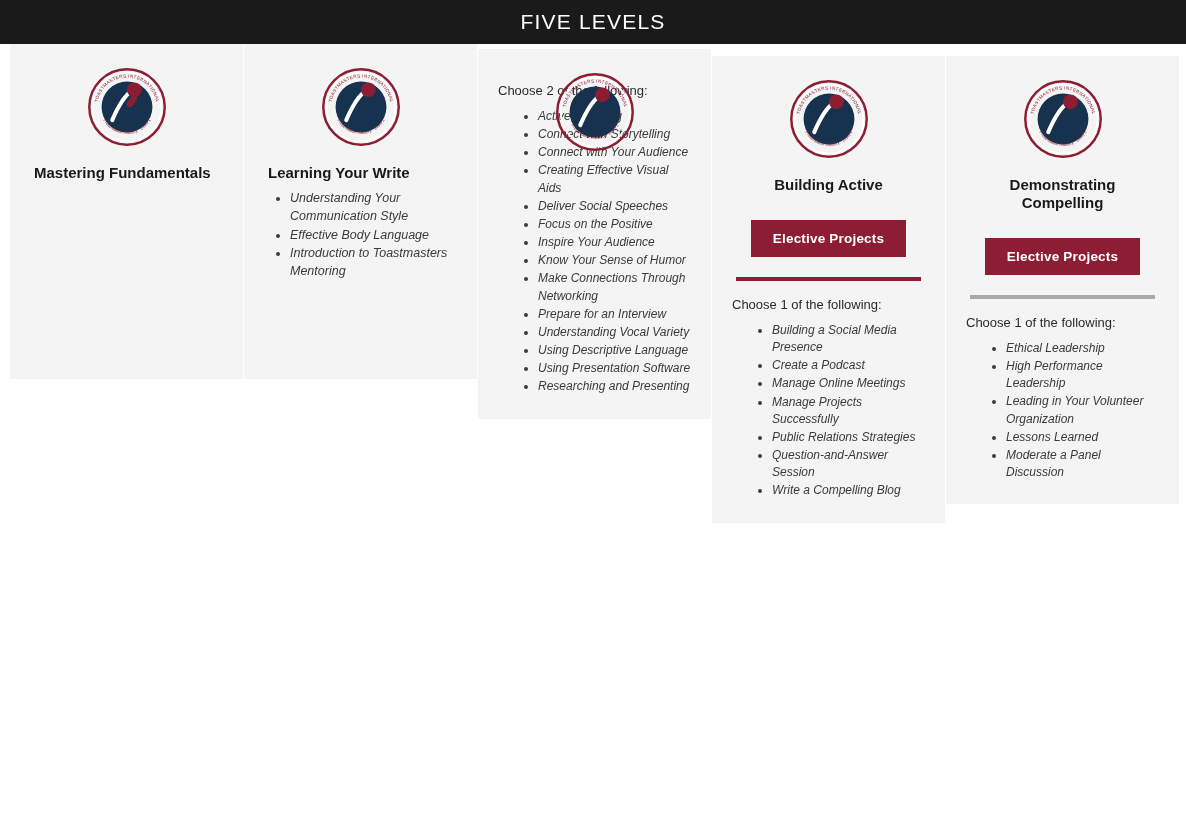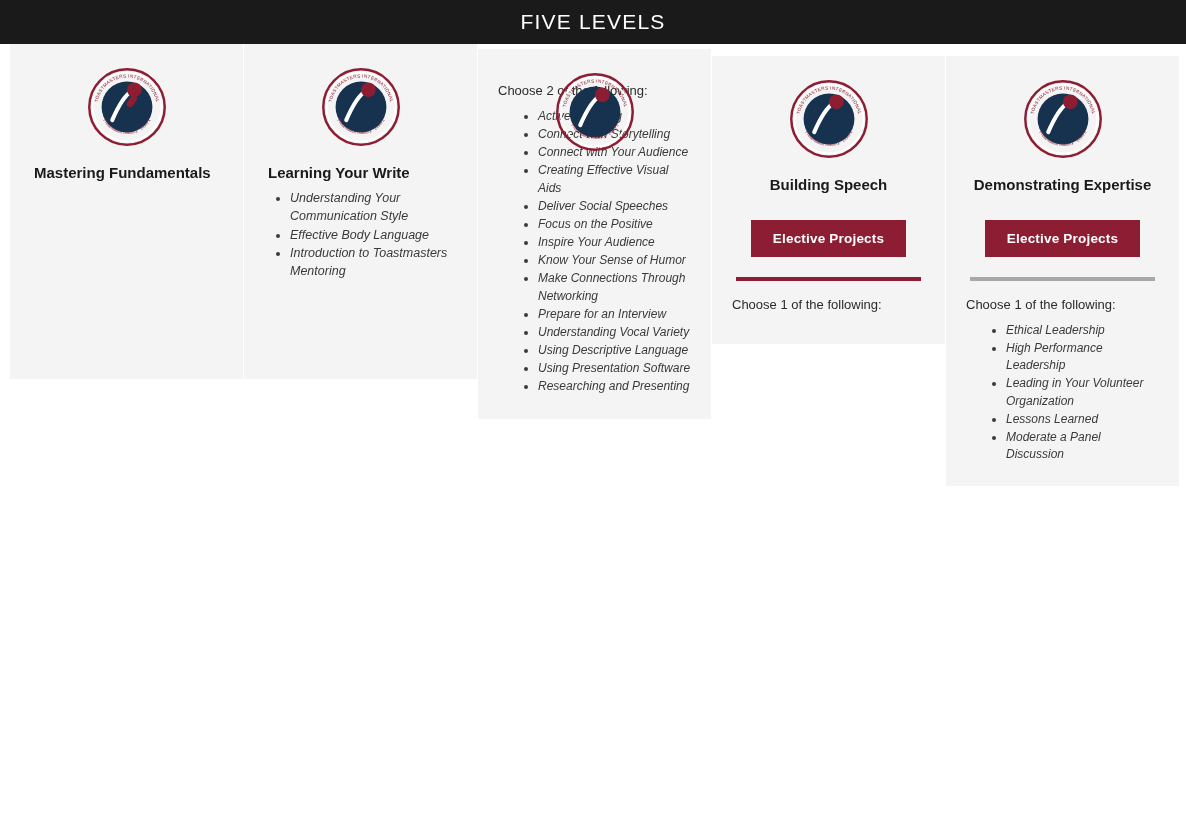--- a/index.html
+++ b/index.html
@@ -268,28 +268,37 @@
               <path id="arcBot4" d="M50 50 m-33,0 a33,33 0 0,0 66,0" fill="none"></path>
               <text font-size="5.6" fill="#8c1d33" font-family="'Liberation Sans',sans-serif" letter-spacing="0.4">
                 <textPath href="#arcTop4" startOffset="50%" text-anchor="middle">TOASTMASTERS INTERNATIONAL</textPath>
               </text>
               <text font-size="5.2" fill="#8c1d33" font-family="'Liberation Sans',sans-serif">
                 <textPath href="#arcBot4" startOffset="50%" text-anchor="middle">Presentation Mastery · Level 4</textPath>
               </text>
             </svg>
           </div>
         </div>
-        <div class="level-title">Building Speech</div>
+        <div class="level-title">Building Active</div>
         <div class="btn-wrap">
           <button class="elective-btn">Elective Projects</button>
         </div>
         <div class="underbar" style="background:#8c1d33;"></div>
       </div>
       <div class="choose-block">
         <p class="choose-text">Choose 1 of the following:</p>
+        <ul class="choose-list">
+          <li>Building a Social Media Presence</li>
+          <li>Create a Podcast</li>
+          <li>Manage Online Meetings</li>
+          <li>Manage Projects Successfully</li>
+          <li>Public Relations Strategies</li>
+          <li>Question-and-Answer Session</li>
+          <li>Write a Compelling Blog</li>
+        </ul>
       </div>
     </div>
 
     <div class="col col-5">
       <div class="spacer-5"></div>
       <div class="col-card" style="padding-bottom:0;">
         <div class="logo-wrap">
           <div class="tm-logo">
             <svg viewBox="0 0 100 100" width="82" height="82" aria-hidden="true">
               <circle cx="50" cy="50" r="46" fill="none" stroke="#8c1d33" stroke-width="3"></circle>
@@ -301,21 +310,21 @@
               <path id="arcBot5" d="M50 50 m-33,0 a33,33 0 0,0 66,0" fill="none"></path>
               <text font-size="5.6" fill="#8c1d33" font-family="'Liberation Sans',sans-serif" letter-spacing="0.4">
                 <textPath href="#arcTop5" startOffset="50%" text-anchor="middle">TOASTMASTERS INTERNATIONAL</textPath>
               </text>
               <text font-size="5.2" fill="#8c1d33" font-family="'Liberation Sans',sans-serif">
                 <textPath href="#arcBot5" startOffset="50%" text-anchor="middle">Presentation Mastery · Level 5</textPath>
               </text>
             </svg>
           </div>
         </div>
-        <div class="level-title">Demonstrating Expertise</div>
+        <div class="level-title">Demonstrating Compelling</div>
         <div class="btn-wrap">
           <button class="elective-btn">Elective Projects</button>
         </div>
         <div class="underbar" style="background:#a8a8a8;"></div>
       </div>
       <div class="choose-block">
         <p class="choose-text">Choose 1 of the following:</p>
         <ul class="choose-list">
           <li>Ethical Leadership</li>
           <li>High Performance Leadership</li>

